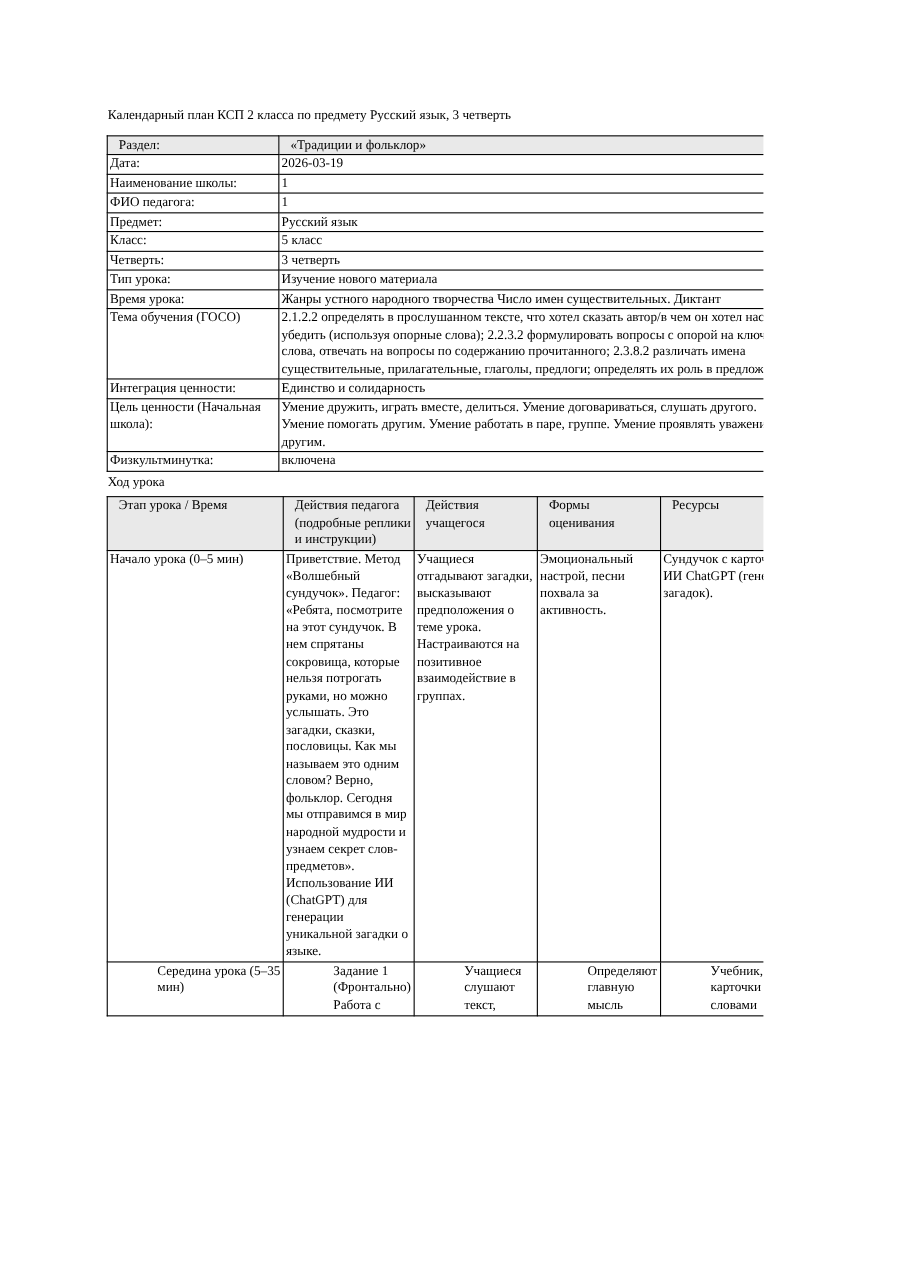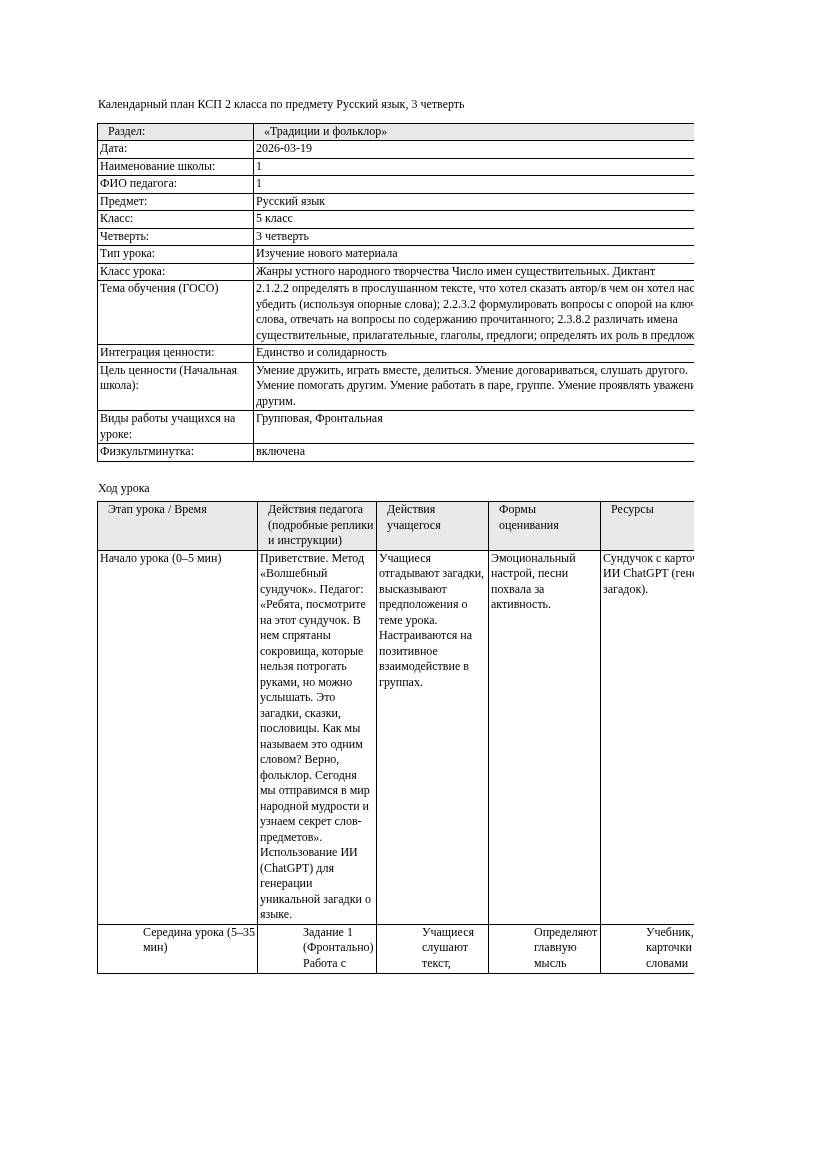--- a/index.html
+++ b/index.html
@@ -39,21 +39,21 @@
     vertical-align: top;
     text-align: left;
     font-weight: normal;
     overflow: hidden;
   }
   tr.shaded td, tr.shaded th {
     background: #e9e9e9;
     padding-left: 10px;
   }
   .section-heading {
-    margin: 19px 0 5px 1px;
+    margin: 2px 0 5px 1px;
   }
   .lesson-table { margin-top: 0; }
   .clip {
     max-height: 47px;
     overflow: hidden;
     margin-left: 43px;
   }
 </style>
 </head>
 <body>
@@ -95,38 +95,34 @@
         </tr>
         <tr>
           <td>Четверть:</td>
           <td>3 четверть</td>
         </tr>
         <tr>
           <td>Тип урока:</td>
           <td>Изучение нового материала</td>
         </tr>
         <tr>
-          <td>Класс урока:</td>
+          <td>Время урока:</td>
           <td>Жанры устного народного творчества Число имен существительных. Диктант</td>
         </tr>
         <tr>
           <td>Тема обучения (ГОСО)</td>
           <td>2.1.2.2 определять в прослушанном тексте, что хотел сказать автор/в чем он хотел нас убедить (используя опорные слова); 2.2.3.2 формулировать вопросы с опорой на ключевые слова, отвечать на вопросы по содержанию прочитанного; 2.3.8.2 различать имена существительные, прилагательные, глаголы, предлоги; определять их роль в предложении.</td>
         </tr>
         <tr>
           <td>Интеграция ценности:</td>
           <td>Единство и солидарность</td>
         </tr>
         <tr>
           <td>Цель ценности (Начальная школа):</td>
           <td>Умение дружить, играть вместе, делиться. Умение договариваться, слушать другого. Умение помогать другим. Умение работать в паре, группе. Умение проявлять уважение к другим.</td>
-        </tr>
-        <tr>
-          <td>Виды работы учащихся на уроке:</td>
-          <td>Групповая, Фронтальная</td>
         </tr>
         <tr>
           <td>Физкультминутка:</td>
           <td>включена</td>
         </tr>
       </tbody>
     </table>
 
     <p class="section-heading">Ход урока</p>
 

